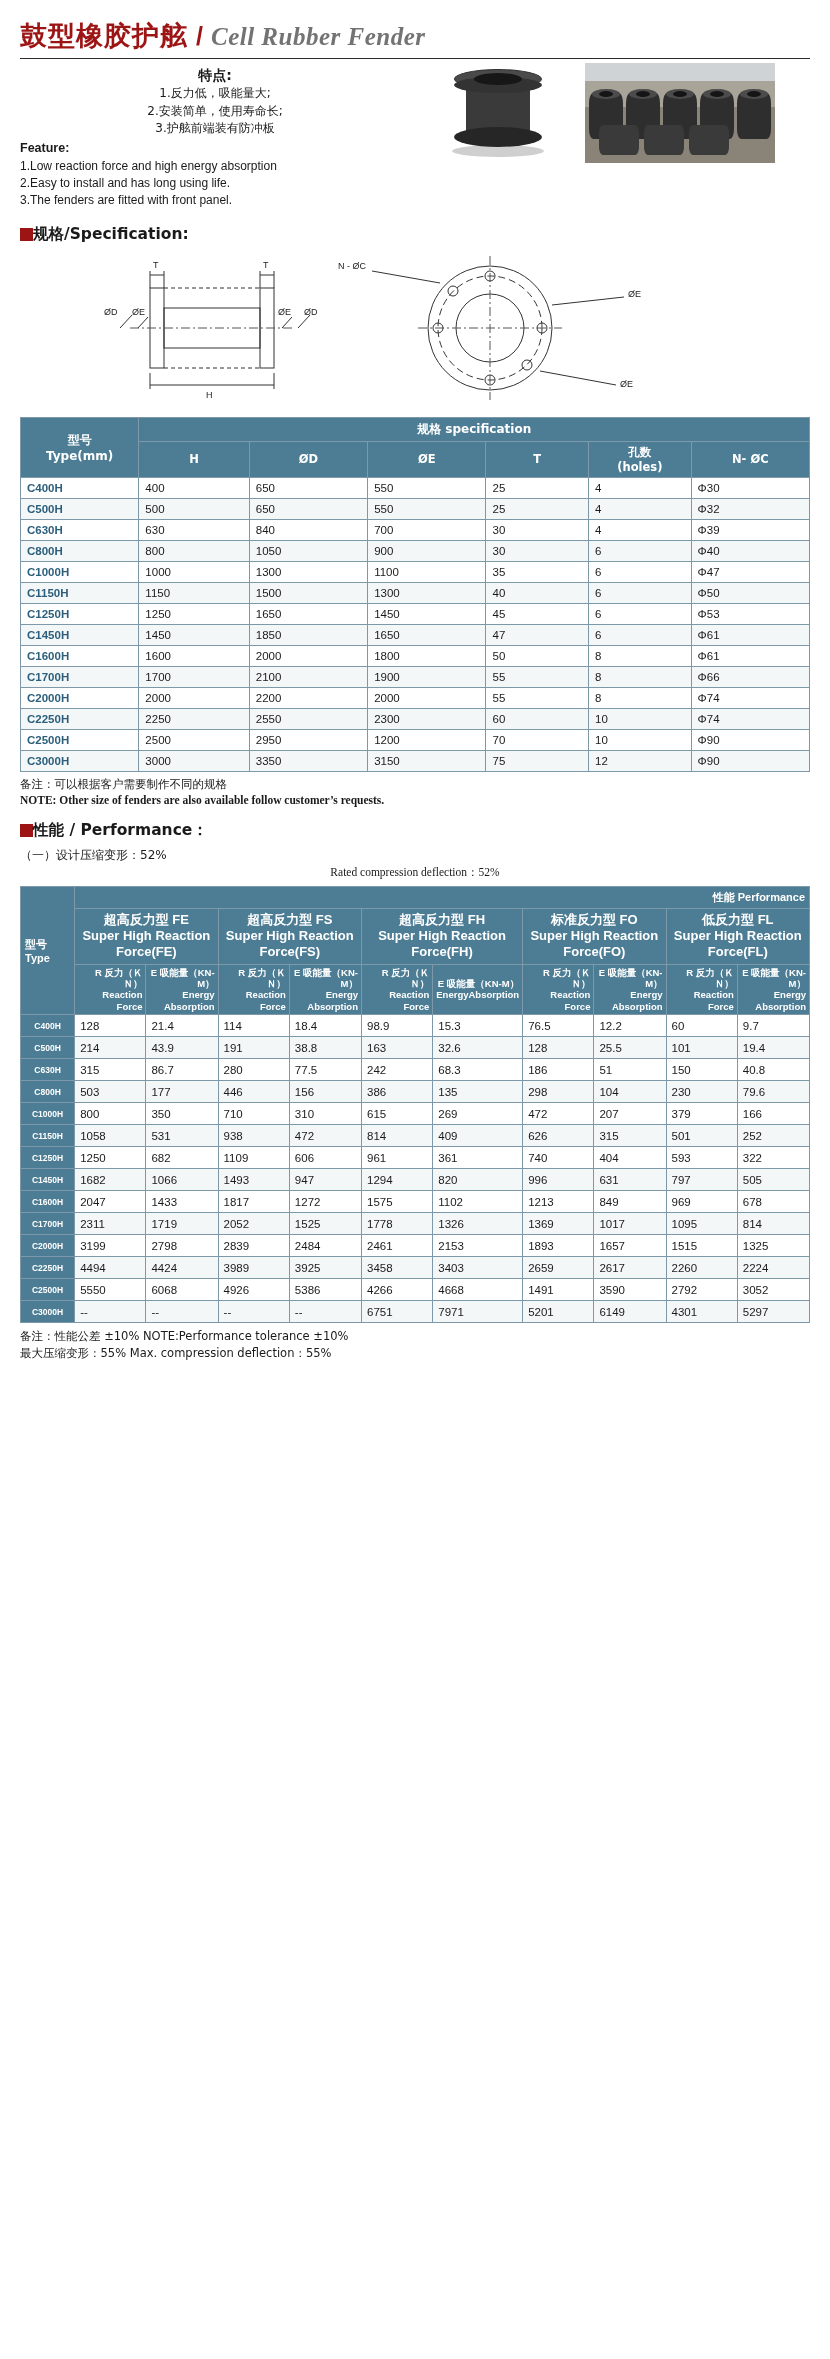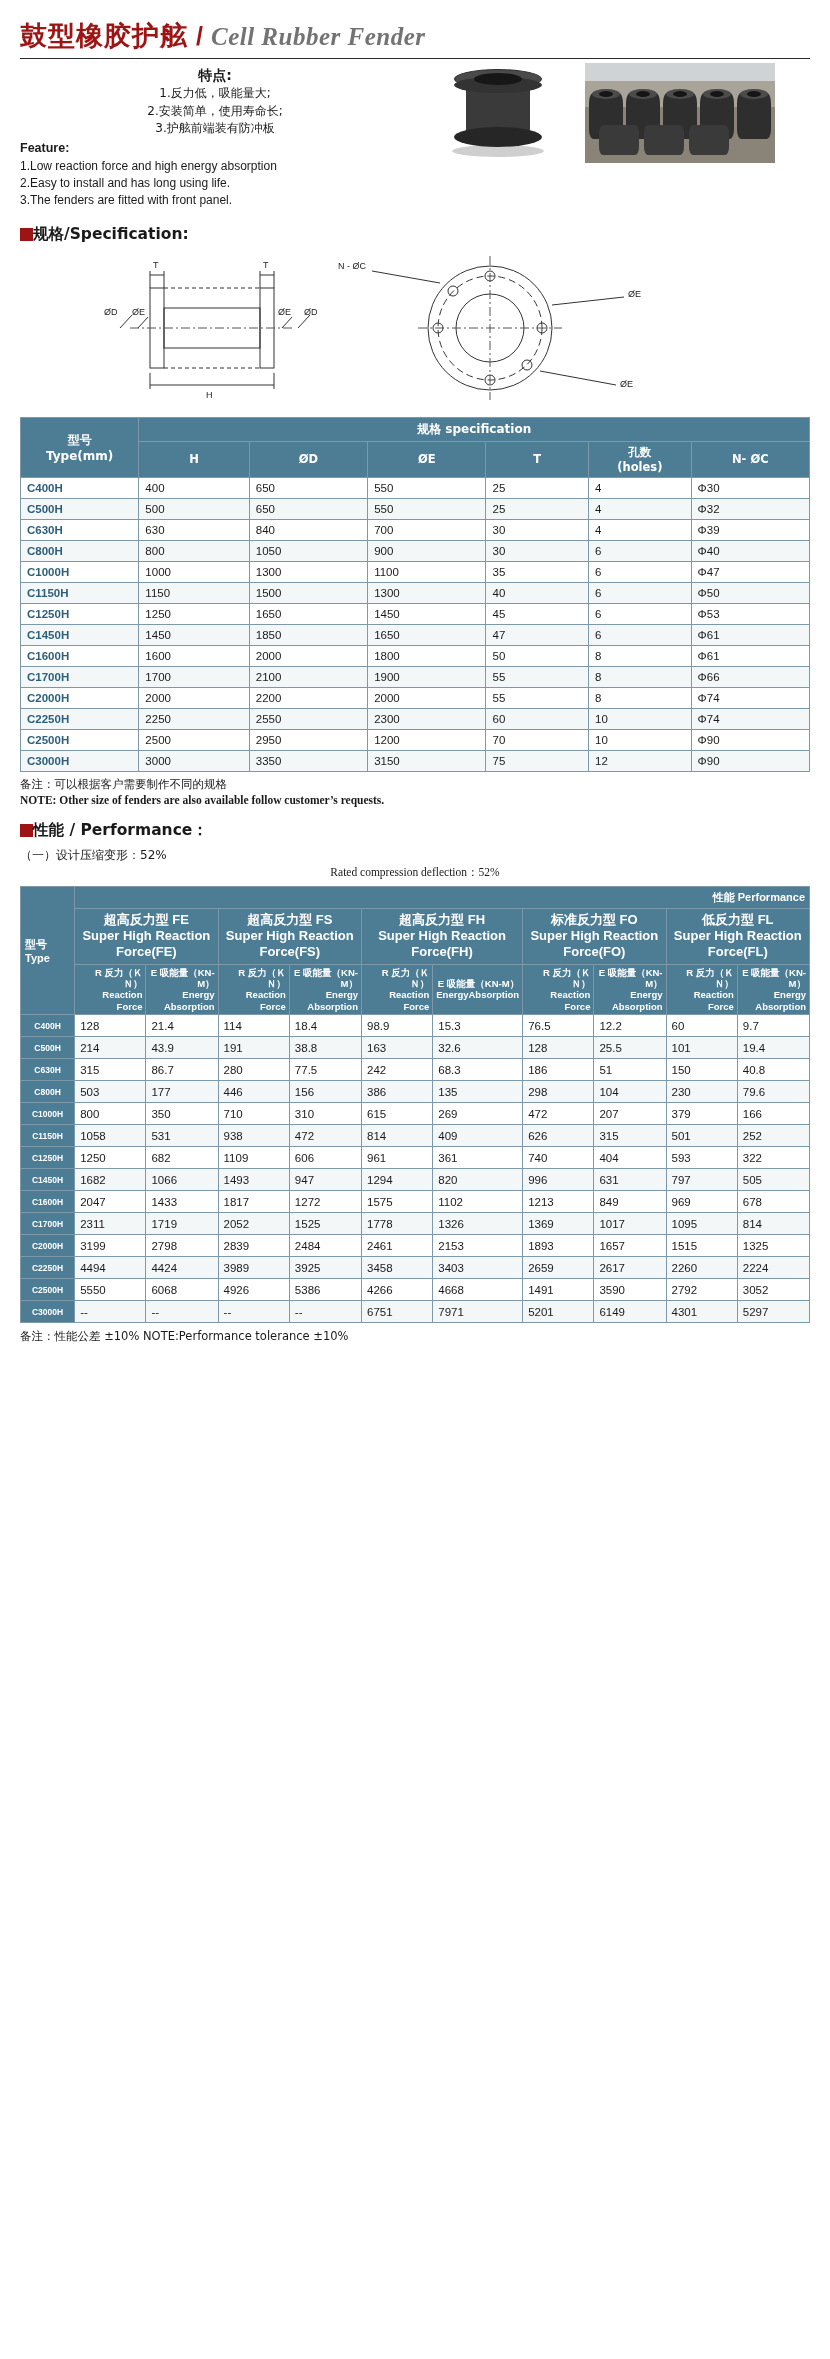--- a/index.html
+++ b/index.html
@@ -661,15 +661,16 @@
           <td>5201</td>
           <td>6149</td>
           <td>4301</td>
           <td>5297</td>
         </tr>
       </tbody>
   </table>
 
   <div class="foot">
     <div>备注：性能公差 ±10%  NOTE:Performance tolerance ±10%</div>
+    <div>最大压缩变形：55%   Max. compression deflection：55%</div>
   </div>
 
 </div>
 
 </body></html>

